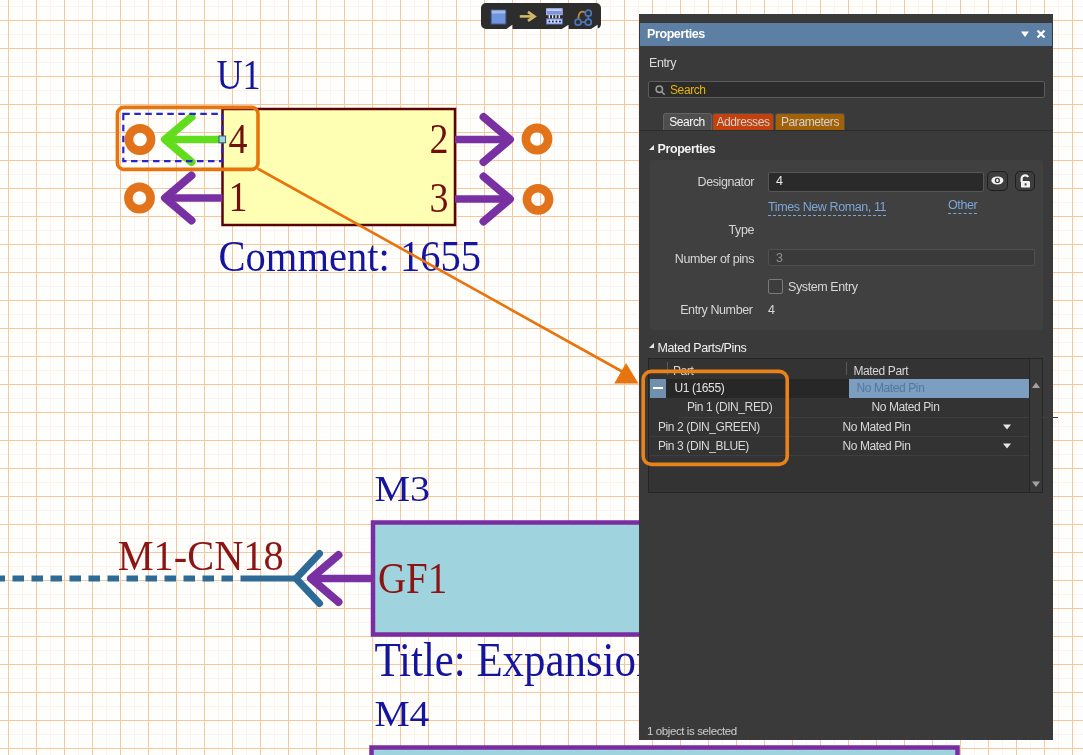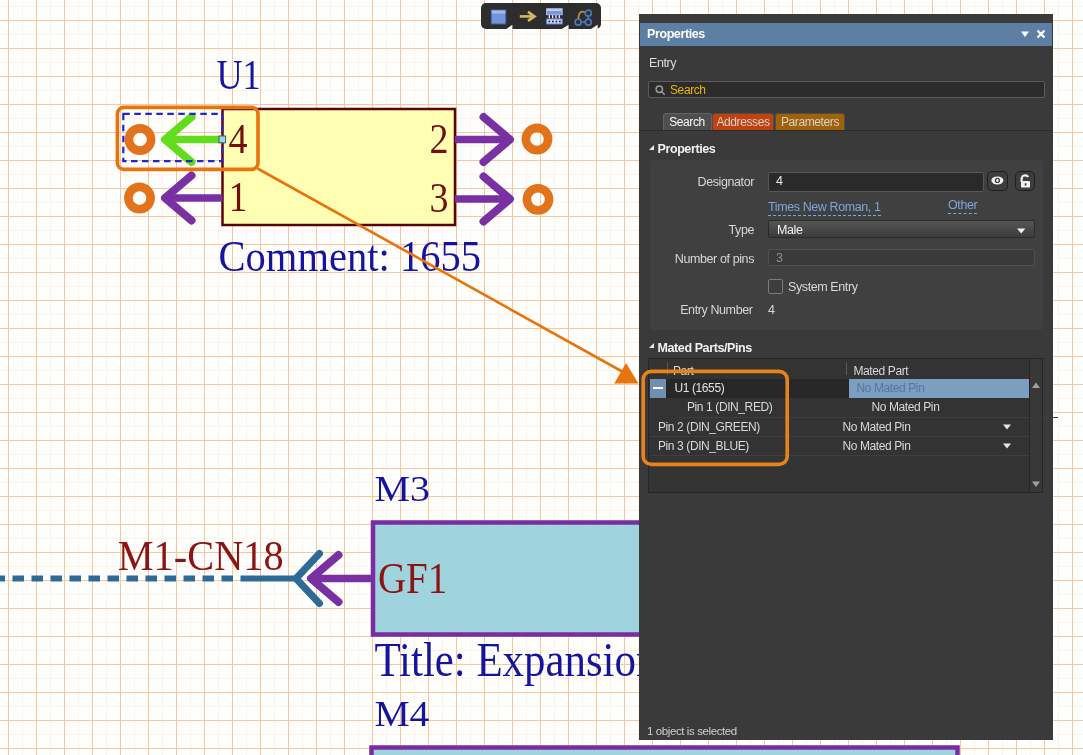--- a/index.html
+++ b/index.html
@@ -175,43 +175,38 @@
     </svg>
   </div>
   <div class="abs" style="left:376px;top:156.5px;width:18px;height:18px;background:#3d3d3d;border:1.5px solid #1f1f1f;border-radius:5px;">
     <svg class="abs" style="left:3px;top:1.5px;" width="13" height="15">
       <path d="M2.6,9 V5.8 A3.6,3.6 0 0 1 9.2,4 " fill="none" stroke="#f2f2f2" stroke-width="2.2"></path>
       <rect x="2" y="8" width="9" height="6.6" rx="1.2" fill="#f2f2f2"></rect>
       <rect x="5.7" y="10.3" width="1.8" height="2.2" fill="#3d3d3d"></rect>
     </svg>
   </div>
 
-  <div class="abs" style="left:129px;top:185.5px;color:#7aa6d8;font-size:12.5px;border-bottom:1px dashed #7aa6d8;padding-bottom:1px;">Times New Roman, 1</div>
+  <div class="abs" style="left:129px;top:185.5px;color:#7aa6d8;font-size:12.5px;border-bottom:1px dashed #7aa6d8;padding-bottom:1px;">Times New Roman, 11</div>
   <div class="abs" style="left:309px;top:184px;color:#7aa6d8;font-size:12.5px;border-bottom:1px dashed #7aa6d8;padding-bottom:1px;">Other</div>
 
   <div class="abs" style="left:4px;top:209px;width:111px;text-align:right;color:#d6d6d6;font-size:12.5px;">Type</div>
-  <div class="abs" style="left:129px;top:206px;width:267px;height:18px;background:linear-gradient(#555555,#3c3c3c);border:1px solid #2a2a2a;border-radius:2px;color:#f2f2f2;font-size:12.5px;line-height:18px;padding-left:8px;box-sizing:border-box;">Male
-    <svg class="abs" style="right:8px;top:7px;" width="9" height="6">
-        <polygon points="0,0.5 8.4,0.5 4.2,5.5" fill="#f0f0f0"></polygon>
-      </svg>
-  </div>
 
   <div class="abs" style="left:0;top:237.5px;width:115px;text-align:right;color:#d6d6d6;font-size:12.5px;">Number of pins</div>
   <div class="abs" style="left:129px;top:234.5px;width:267px;height:17.5px;background:#3a3a3a;border:1px solid #505050;border-radius:2px;color:#8f8f8f;font-size:12.5px;line-height:17.5px;padding-left:7px;box-sizing:border-box;">3</div>
 
   <div class="abs" style="left:129px;top:265px;width:12.5px;height:12.5px;background:#3d3d3d;border:1px solid #7a7a7a;border-radius:2px;"></div>
   <div class="abs" style="left:149px;top:265.5px;color:#d6d6d6;font-size:12.5px;">System Entry</div>
 
   <div class="abs" style="left:0;top:289px;width:113.5px;text-align:right;color:#d6d6d6;font-size:12.5px;">Entry Number</div>
   <div class="abs" style="left:129px;top:289px;color:#d6d6d6;font-size:12.5px;">4</div>
 
   <svg class="abs" style="left:9.5px;top:329px;" width="5" height="5">
       <polygon points="0,5 5,5 5,0" fill="#e8e8e8"></polygon>
     </svg>
-  <div class="abs" style="left:18.5px;top:326.5px;font-size:12.5px;font-weight:bold;color:#f2f2f2;">Mated Parts/Pins</div>
+  <div class="abs" style="left:18.5px;top:326.5px;font-size:12.5px;font-weight:normal;color:#f2f2f2;">Mated Parts/Pins</div>
 
   <div class="abs" style="left:8.5px;top:343.5px;width:395.5px;height:135.5px;background:#333333;border:1px solid #252525;box-sizing:border-box;">
     <div class="abs" style="left:24.5px;top:5px;color:#d8d8d8;">Part</div>
     <div class="abs" style="left:205px;top:5px;color:#d8d8d8;">Mated Part</div>
     <div class="abs" style="left:18px;top:3px;width:1px;height:13px;background:#5a5a5a;"></div>
     <div class="abs" style="left:197px;top:3px;width:1px;height:13px;background:#5a5a5a;"></div>
     <div class="abs" style="left:380px;top:3px;width:1px;height:13px;background:#5a5a5a;"></div>
 
     <div class="abs" style="left:1px;top:20px;width:379px;height:19px;background:#272727;">
       <div class="abs" style="left:0.5px;top:0;width:16px;height:19px;background:#7190ad;">

